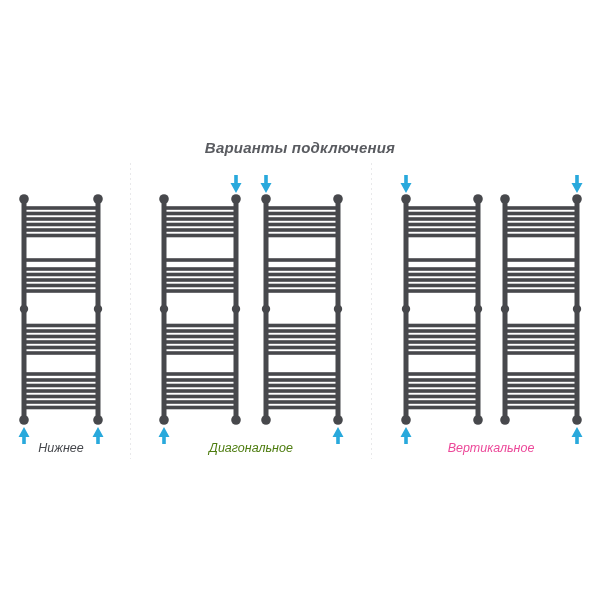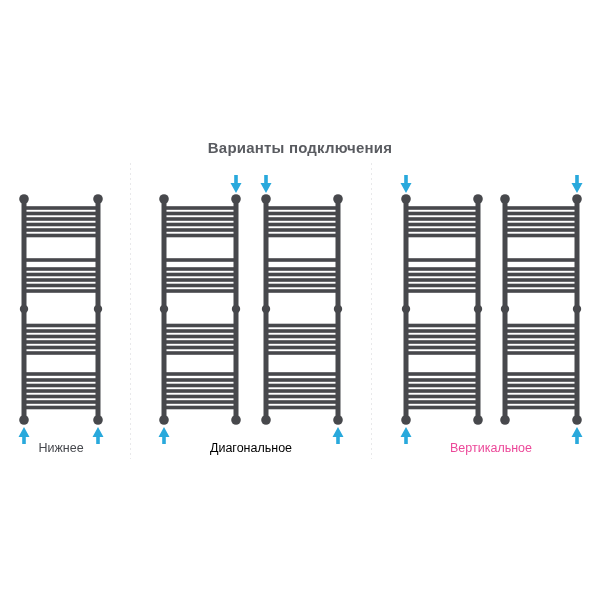--- a/index.html
+++ b/index.html
@@ -1,20 +1,20 @@
 <!DOCTYPE html>
 <html><head>
 <meta charset="utf-8">
 <style>
   html,body{margin:0;padding:0;}
   body{
     width:600px;height:600px;background:#ffffff;position:relative;overflow:hidden;
     font-family:"Liberation Sans", sans-serif;
   }
-  .canvas{position:absolute;inset:0;width:504px;height:600px;}
+  .canvas{position:absolute;inset:0;width:504px;height:600px;font-style:italic;}
   .title{
     position:absolute;top:139px;left:0;width:600px;text-align:center;
     font-size:15px;font-weight:bold;letter-spacing:.2px;color:#595B60;
   }
   #diagram{position:absolute;top:0;left:0;}
   .section-label{
     position:absolute;top:441px;transform:translateX(-50%);
     font-size:12.5px;color:#45474C;white-space:nowrap;
   }
 </style>
@@ -206,15 +206,15 @@
         <rect x="505" y="383.7" width="72" height="3.6" fill="#47484C"></rect>
         <rect x="505" y="389.2" width="72" height="3.6" fill="#47484C"></rect>
         <rect x="505" y="394.7" width="72" height="3.6" fill="#47484C"></rect>
         <rect x="505" y="400.2" width="72" height="3.6" fill="#47484C"></rect>
         <rect x="505" y="405.7" width="72" height="3.6" fill="#47484C"></rect>
         <path d="M575.2 175 L578.8 175 L578.8 183 L582.5 183 L577 193 L571.5 183 L575.2 183 Z" fill="#29A9DC"></path>
         <path d="M575.2 444 L575.2 437 L571.5 437 L577 427 L582.5 437 L578.8 437 L578.8 444 Z" fill="#29A9DC"></path>
       </g>
     </svg>
   <div class="section-label" style="left: 61px; color: rgb(69, 71, 76);">Нижнее</div>
-  <div class="section-label" style="left: 251px; color: #000000;">Диагональное</div>
+  <div class="section-label" style="left: 251px; color: #4d7c0f;">Диагональное</div>
   <div class="section-label" style="left: 491px; color: #ec4899;">Вертикальное</div>
 </div>
 
 </body></html>

